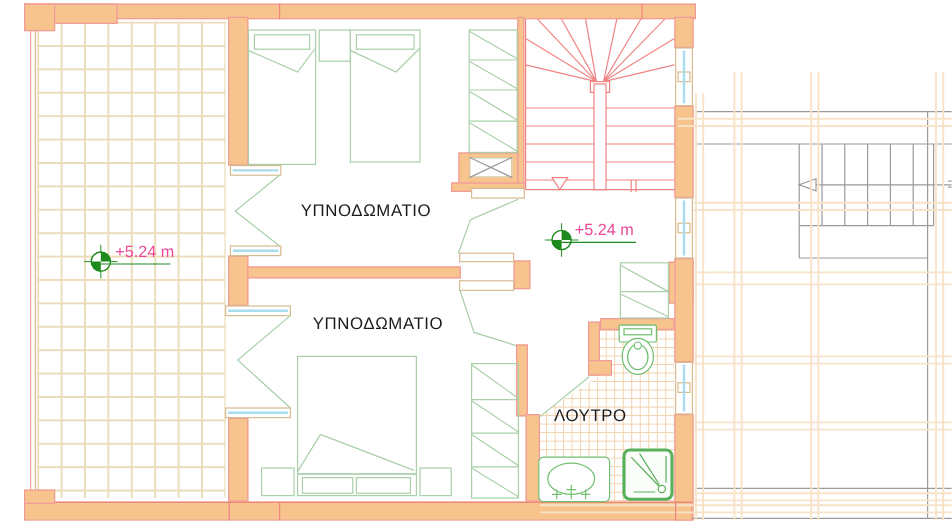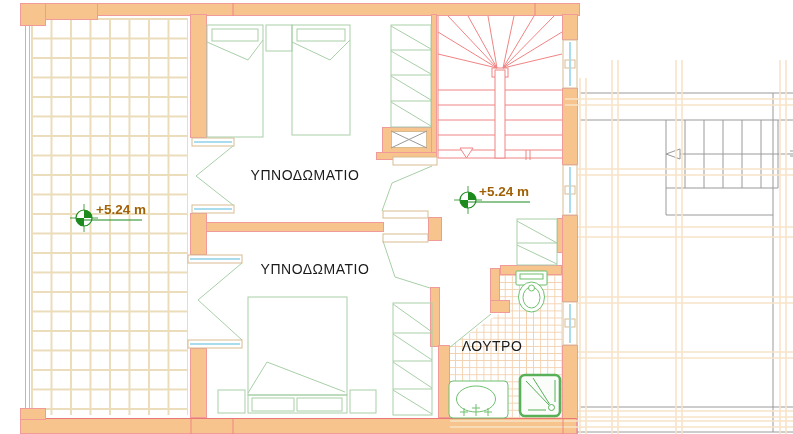--- a/index.html
+++ b/index.html
@@ -10,21 +10,21 @@
      background-image:linear-gradient(#ebdcba 2px,transparent 2px),
                       linear-gradient(90deg,#ebdcba 2px,transparent 2px);
      background-size:19.5px 19.5px;}
   .tiles-bath{position:absolute;box-sizing:border-box;
      background-image:linear-gradient(#f1d0ad 1px,transparent 1px),
                       linear-gradient(90deg,#f1d0ad 1px,transparent 1px);
      background-size:7.1px 7.1px;
      clip-path:polygon(52px 0,114px 0,114px 143px,0 143px,0 72px,52px 38px);}
   .room-label{position:absolute;color:#1a1a1a;font-size:14px;letter-spacing:.5px;
      text-align:center;white-space:nowrap;}
-  .level-text{position:absolute;color:#a16207;font-size:13.5px;white-space:nowrap;font-weight:bold;}
+  .level-text{position:absolute;color:#ec4899;font-size:13.5px;white-space:nowrap;}
   svg.overlay{position:absolute;left:0;top:0;pointer-events:none;}
   .shaft-inner{position:absolute;box-sizing:border-box;background:#fff;border:1px solid #d8bb90;}
   .rail{position:absolute;width:1px;}
 </style>
 </head>
 <body>
 
 <div id="plan">
 
   <div class="tiles-terrace" style="left:11px;top:18px;width:157px;height:397px;"></div>

